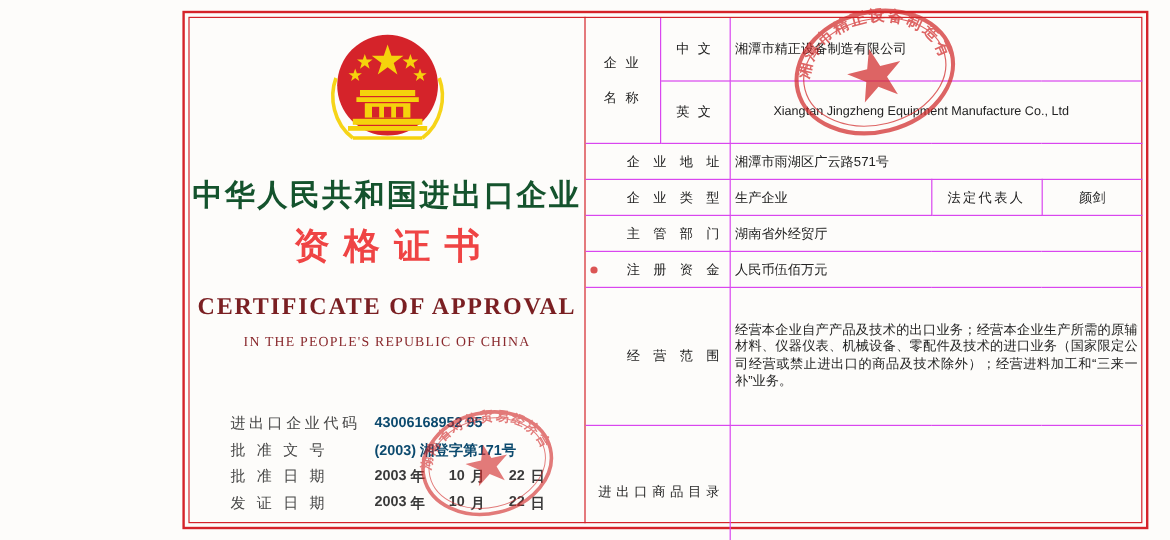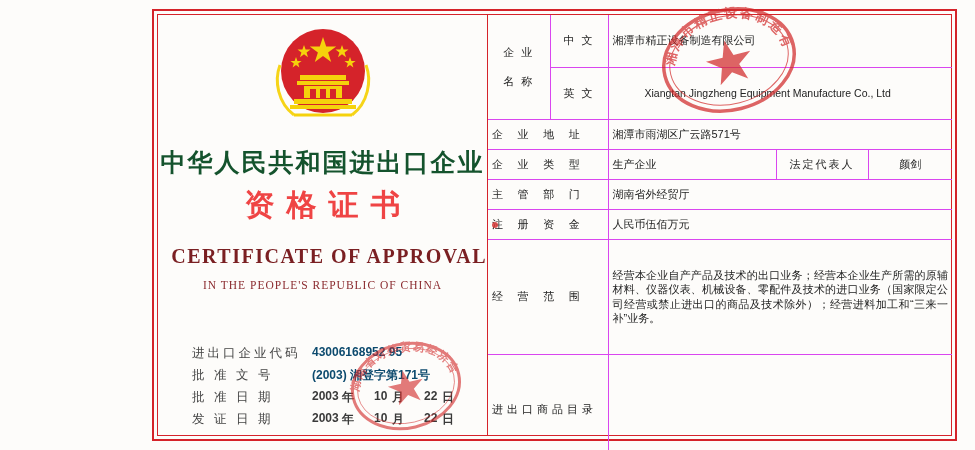--- a/index.html
+++ b/index.html
@@ -71,21 +71,21 @@
     font-size:30px;
     font-weight:700;
     letter-spacing:12px;
     color:#ef4444;
     text-indent:12px;
   }
   .en-title{
     position:absolute;
     left:0;top:230px;
     width:329px;
-    text-align:right;
+    text-align:center;
     font-family:"Liberation Serif", serif;
     font-size:20px;
     letter-spacing:1.5px;
     color:#7a1f22;
     font-weight:700;
   }
   .en-sub{
     position:absolute;
     left:0;top:262px;
     width:329px;
@@ -141,25 +141,25 @@
     color:#222;
     vertical-align:middle;
     padding:2px 4px;
     box-sizing:border-box;
   }
   .tbl td.nb-l{border-left:none;}
   .tbl td.nb-t{border-top:none;}
   .tbl td.nb-r{border-right:none;}
   .tbl td.nb-b{border-bottom:none;}
   .lbl{
-    text-align:left;
+    text-align:right;
     letter-spacing:4px;
     color:#1d1d1d;
     font-size:12px;
-    font-family:Liberation Mono, monospace;
+    font-family:Liberation Sans, sans-serif;
   }
   .lbl2{
     text-align:center;
     letter-spacing:2px;
     font-size:12px;
   }
   .val-cell{
     font-size:11px;
     color:#1d1d1d;
     padding-left:8px;

